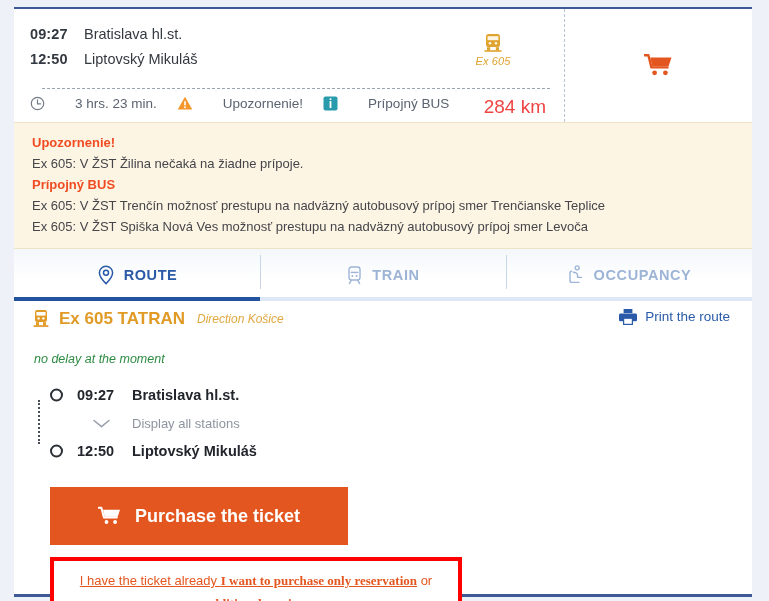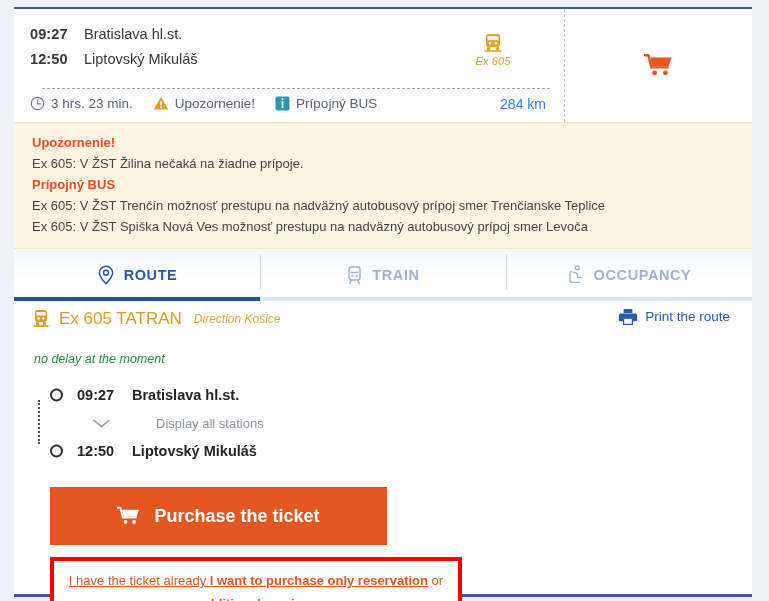--- a/index.html
+++ b/index.html
@@ -78,28 +78,28 @@
     border-top: 1px dashed #9aa4b2;
   }
   .meta-row {
     position: absolute;
     left: 16px; top: 87px; right: 10px;
     display: flex;
     align-items: center;
     font-size: 13.5px;
     color: #5b6370;
   }
-  .meta-item { display: flex; align-items: flex-end; }
+  .meta-item { display: flex; align-items: flex-end; gap: 24px; }
   .meta-item + .meta-item { margin-left: 20px; }
   .meta-item .txt { margin-left: 6px; }
   .km {
     position: absolute;
     right: 18px; top: 87px;
-    font-size: 14px;
-    color: #3b82f6;
+    font-size: 19px;
+    color: #ef4444;
   }
 
   .cart-cell {
     position: absolute;
     left: 552px; top: 0;
     width: 186px; height: 113px;
     display: flex; align-items: center; justify-content: center;
   }
 
   
@@ -155,21 +155,21 @@
 
   
   .panel { padding: 16px 18px 0 18px; position: relative; }
 
   .train-line {
     display: flex; align-items: center; gap: 9px;
   }
   .train-name {
     font-size: 17px;
     color: #e09a25;
-    font-weight: normal;
+    font-weight: bold;
   }
   .direction {
     font-size: 12px;
     color: #e0a840;
     font-style: italic;
     margin-left: 3px;
   }
   .delay {
     margin: 23px 0 0 2px;
     font-size: 12.5px;
@@ -225,37 +225,36 @@
   .st-name {
     font-weight: bold;
     font-size: 14.5px;
     color: #22262c;
   }
   .mid-row {
     display: flex; align-items: center;
     height: 26px;
     position: relative;
     margin: 2px 0;
-    gap: 24px;
   }
   .chev {
     margin-left: 27px;
     width: 55px;
     display: flex; align-items: center;
     color: #9aa1ab;
   }
   .display-all {
     font-size: 13px;
     color: #8e949e;
   }
 
   
   .buy {
     margin: 23px 0 0 18px;
-    width: 337px; height: 58px;
+    width: 298px; height: 58px;
     background: #e4561f;
     color: #fff;
     border: none;
     display: flex; align-items: center; justify-content: center;
     gap: 13px;
     font-size: 18px;
     font-weight: bold;
     cursor: pointer;
   }
 
@@ -267,21 +266,21 @@
     background: #fff;
     padding: 7px 10px 8px 10px;
     text-align: center;
     line-height: 1.45;
   }
   .resbox a {
     color: #e4561f;
     font-size: 13px;
     text-decoration: underline;
   }
-  .resbox .b { font-weight: bold; }
+  .resbox .b { font-weight: bold; font-family: Liberation Serif, serif; }
   .resbox .plain { color: #e4561f; font-size: 13px; }
 
   svg { display: block; }
 </style>
 </head>
 <body>
 
 <div class="page">
   <div class="card">
 

